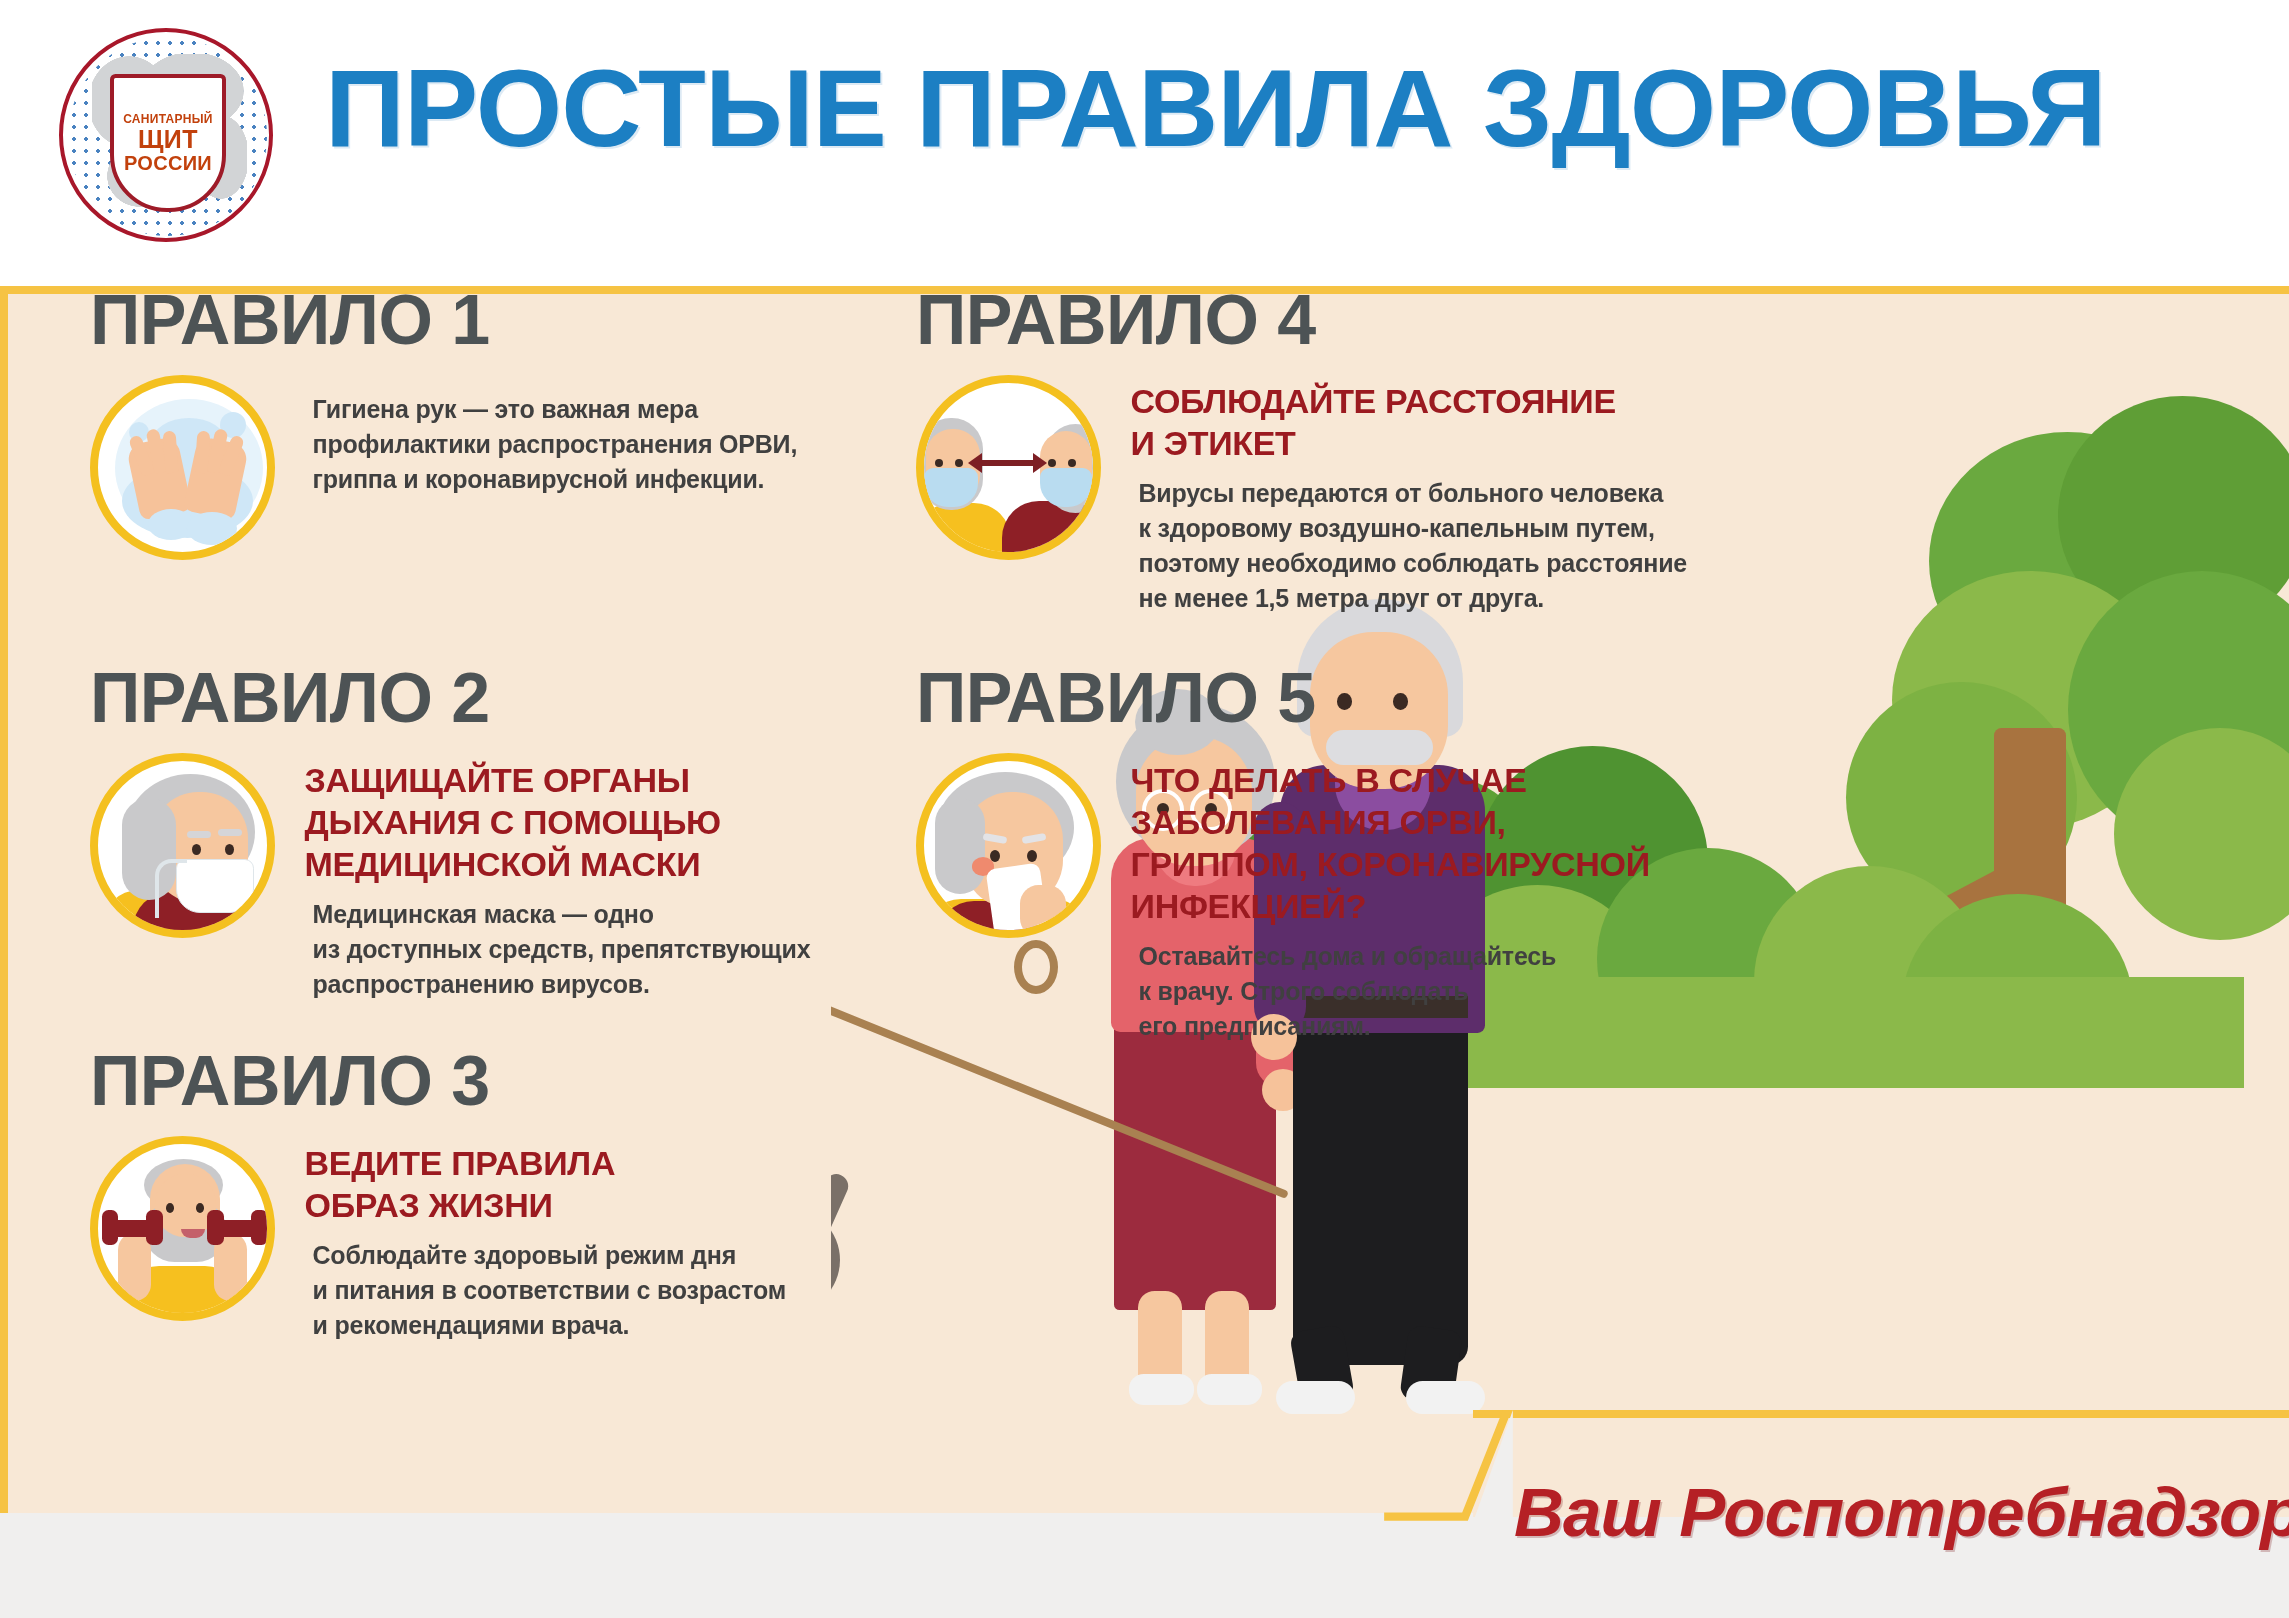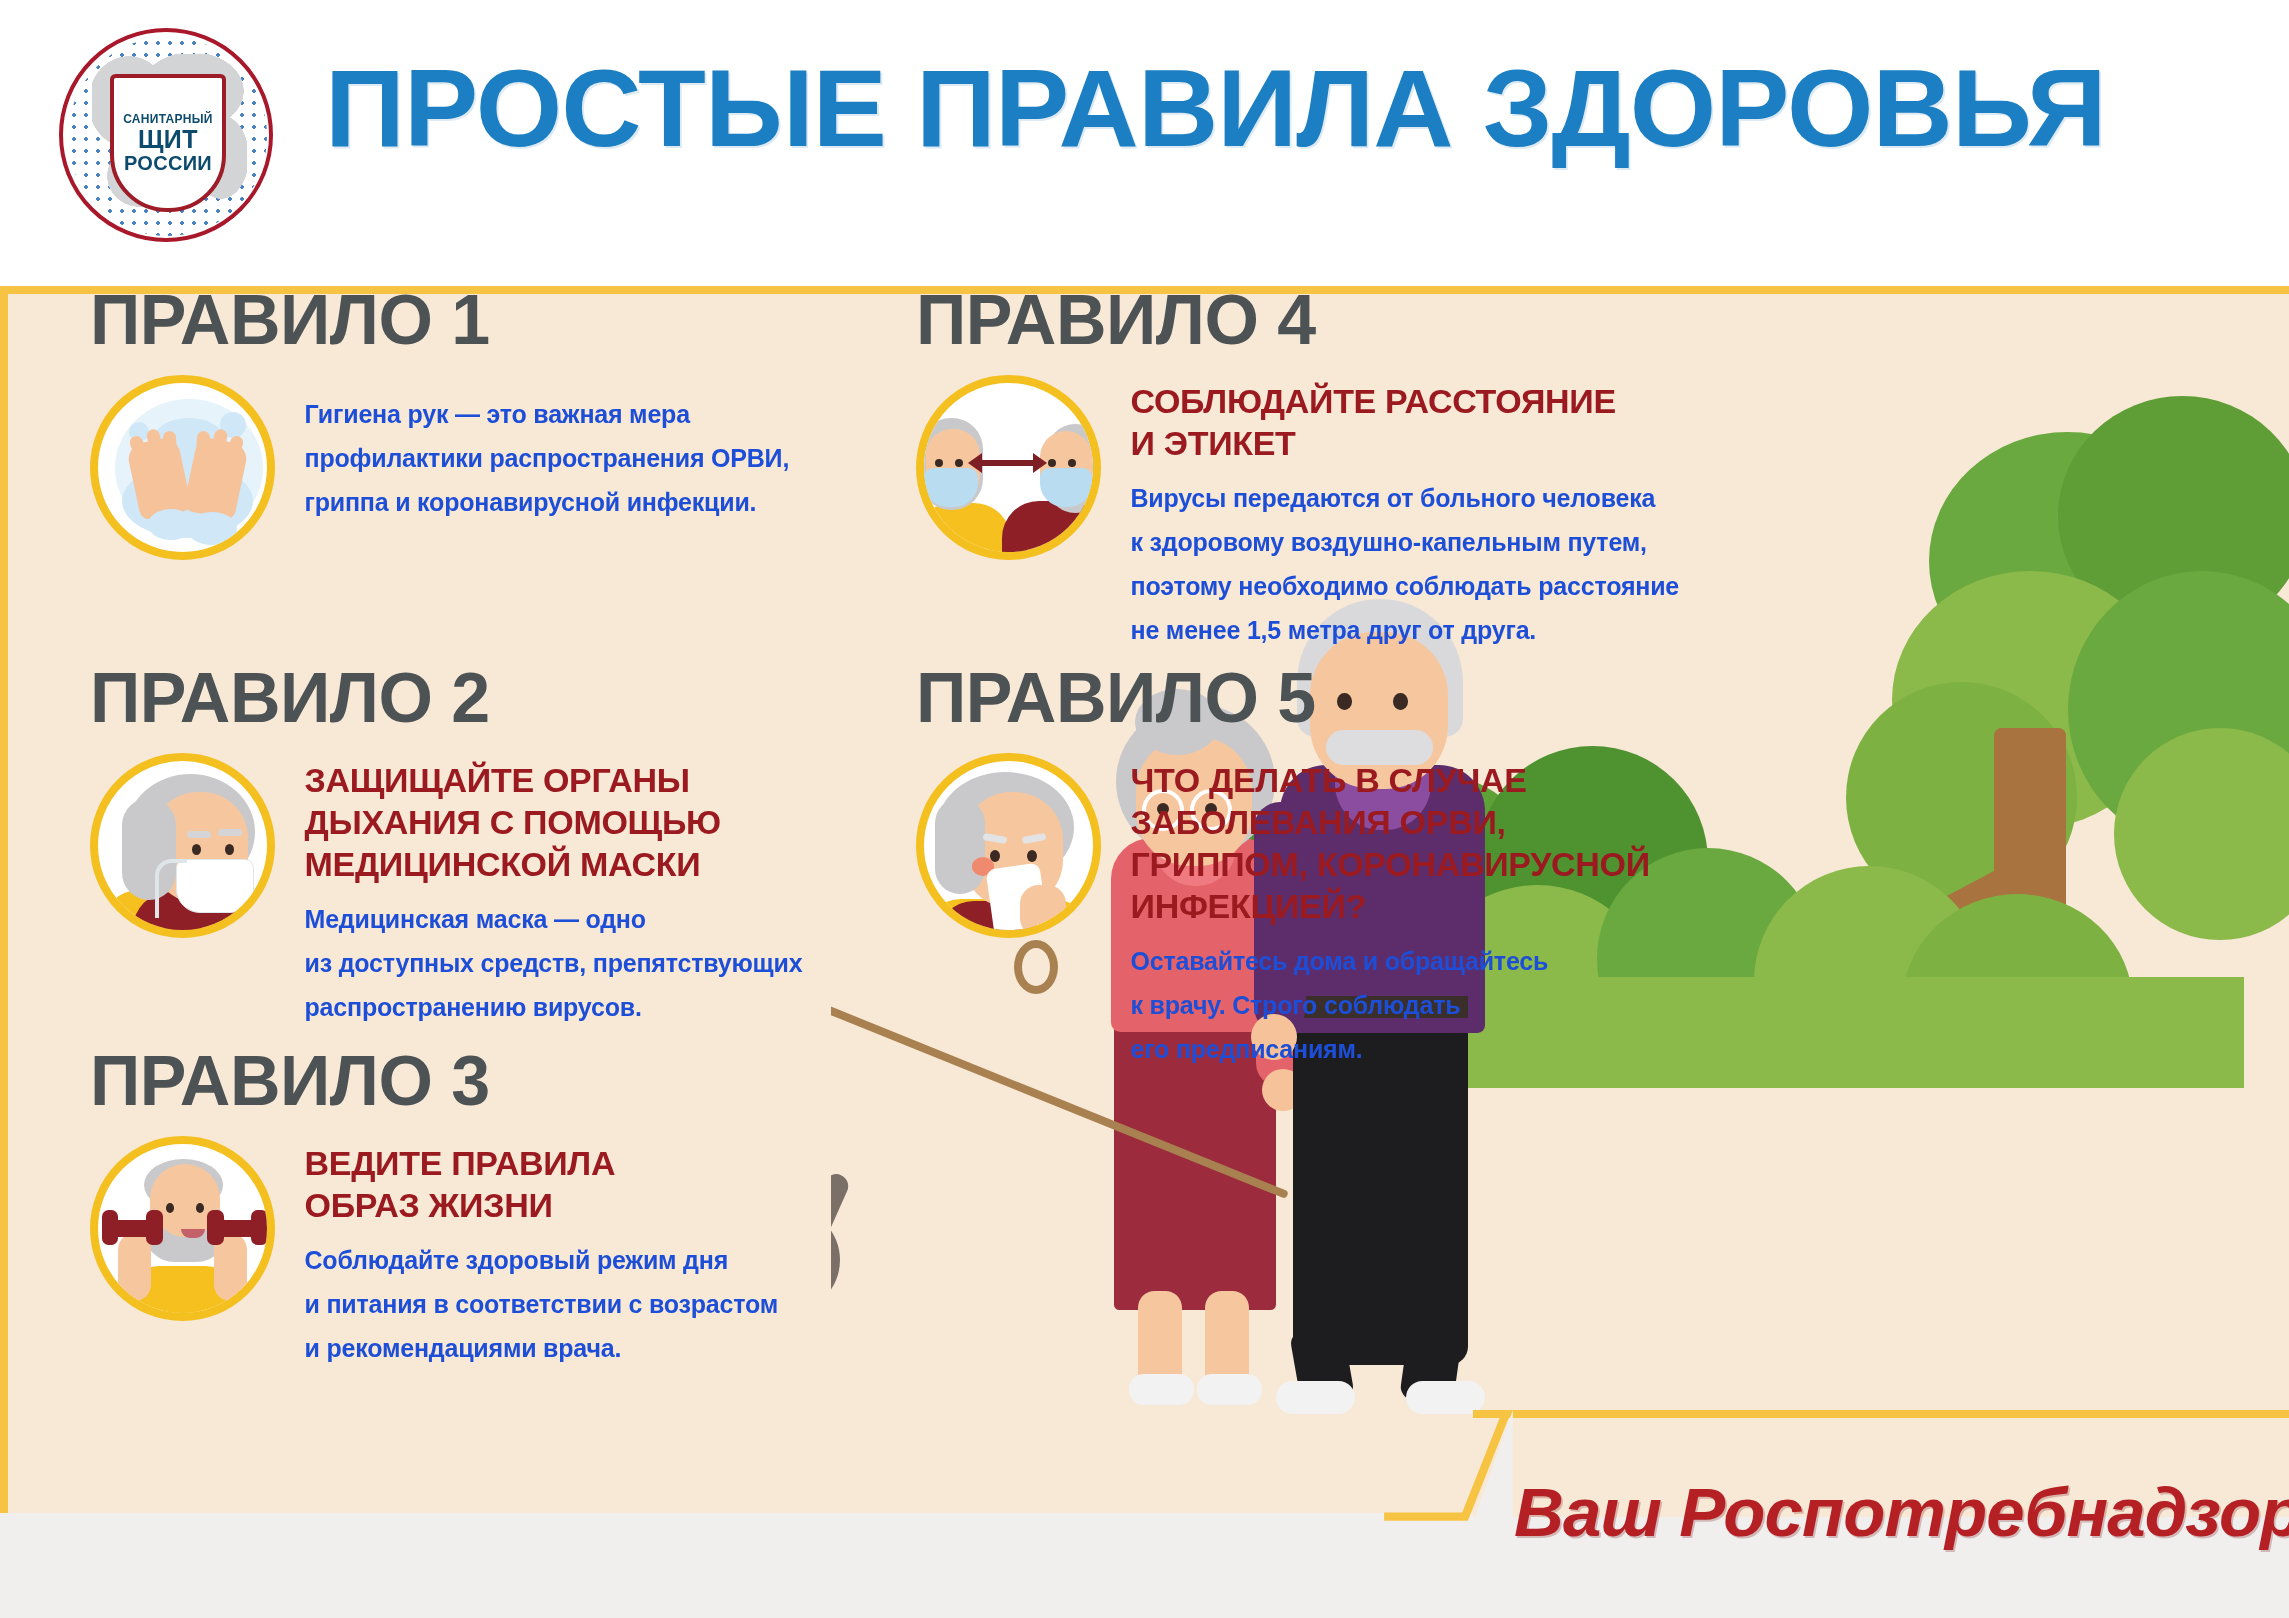--- a/index.html
+++ b/index.html
@@ -44,21 +44,21 @@
       radial-gradient(ellipse 28px 42px at 129px 103px, #d2d4d6 99%, transparent 100%),
       radial-gradient(ellipse 33px 31px at 48px 122px, #d2d4d6 99%, transparent 100%);
   }
   .shield{
     position:absolute;left:53px;top:48px;width:116px;height:138px;
     background:#ffffff;
     border:4.6px solid #9e1b28;
     border-radius:5.5px 5.5px 57px 57px;
     box-sizing:border-box;
     display:flex;flex-direction:column;align-items:center;justify-content:center;
-    color:#0c4a6e;line-height:1.02;text-align:center;
+    color:#c2410c;line-height:1.02;text-align:center;
   }
   .shield .l1{font-size:12px;font-weight:bold;letter-spacing:0.3px;}
   .shield .l2{font-size:25px;font-weight:bold;letter-spacing:0.5px;margin-top:1.8px;}
   .shield .l3{font-size:20px;font-weight:bold;letter-spacing:0.3px;margin-top:0.9px;}
 
   .main-title{
     position:absolute;left:325px;top:54px;
     width:1938px;height:120px;
     font-size:109px;font-weight:bold;color:#1c7fc3;
     letter-spacing:-0.9px;
@@ -107,22 +107,22 @@
     box-sizing:border-box;
     position:relative;overflow:hidden;flex:0 0 auto;
   }
   .rule-text{margin-left:29.5px;padding-top:5.5px;}
   .rule-title{
     font-size:34px;font-weight:bold;color:#9b1a20;line-height:42px;
     letter-spacing:-0.3px;white-space:pre-line;
   }
   .rule-desc{
     margin-top:12px;
-    font-size:25px;font-weight:bold;color:#1d4ed8;line-height:44px;
-    white-space:pre-line;letter-spacing:-0.2px;
+    font-size:25px;font-weight:bold;color:#404040;line-height:35px;
+    white-space:pre-line;letter-spacing:-0.2px;margin-left:8px;
   }
 
   
   .hand{position:absolute;background:#f6c29a;border-radius:16.6px 16.6px 9.2px 9.2px;}
   .bubble{position:absolute;border-radius:50%;background:#cfe7f7;}
   .face{position:absolute;background:#f6c79f;border-radius:50%;}
   .hair{position:absolute;background:#c9c9cb;border-radius:50%;}
   .mask{position:absolute;background:#ffffff;border-radius:9.2px 9.2px 24px 24px;border:1.8px solid #dfe6ea;}
   .mask-blue{position:absolute;background:#b9dcf0;border-radius:9.2px 9.2px 24px 24px;}
   .body-shirt{position:absolute;border-radius:37px 37px 0 0;}

